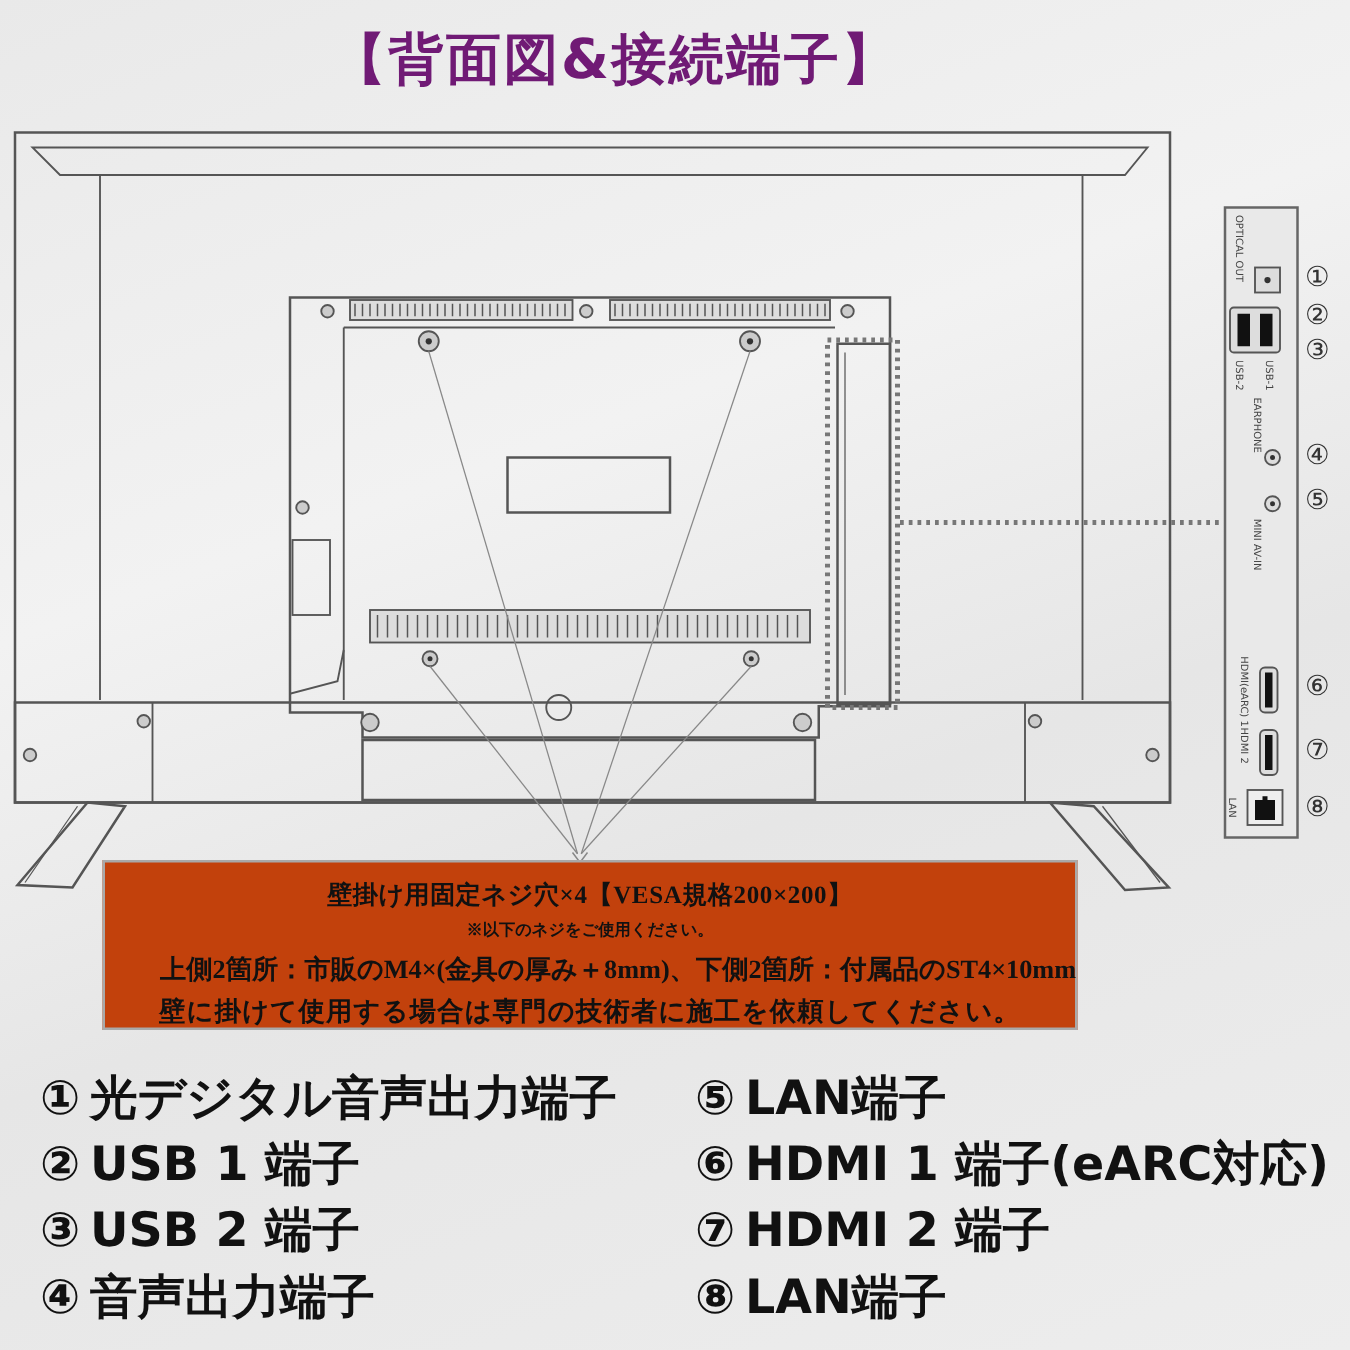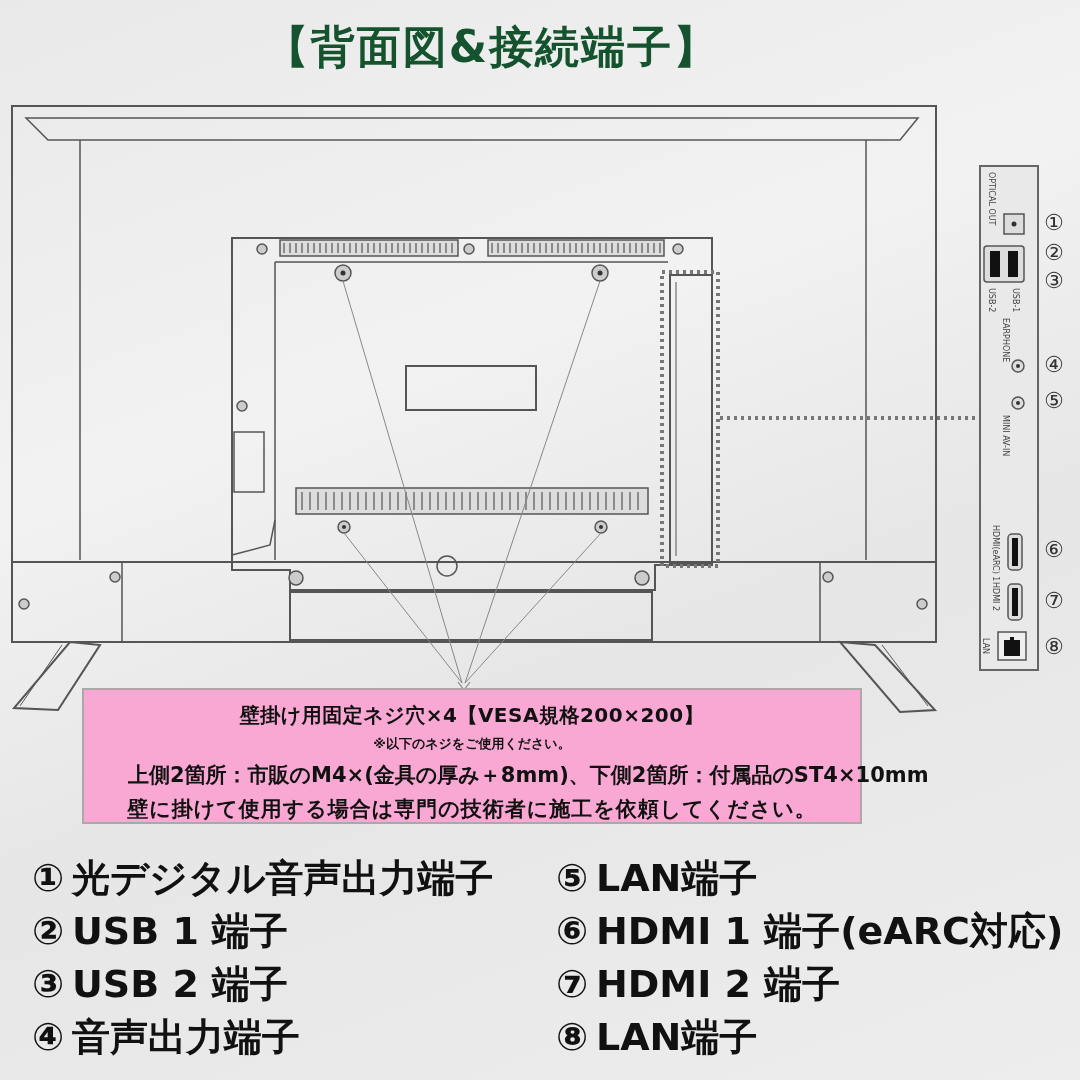--- a/index.html
+++ b/index.html
@@ -1,23 +1,23 @@
 <!DOCTYPE html>
 <html><head>
 <meta charset="utf-8">
 <style>
   html,body{margin:0;padding:0;}
   body{width:1080px;height:1080px;overflow:hidden;position:relative;
        background:linear-gradient(160deg,#e9e9e9 0%,#f2f2f2 35%,#e6e6e6 60%,#ededed 100%);
        font-family:"DejaVu Sans","Liberation Sans",sans-serif;color:#111;}
   .title{position:absolute;left:0;top:18px;width:984px;text-align:center;
-         font-size:44px;font-weight:bold;letter-spacing:2px;color:#14532d;}
+         font-size:44px;font-weight:bold;letter-spacing:2px;color:#701a75;}
   svg.diag{position:absolute;left:0;top:0;}
   .note-box{position:absolute;left:82px;top:688px;width:780px;height:136px;
-            border:2px solid #a9a9a9;background:#f9a8d4;text-align:center;box-sizing:border-box;}
+            border:2px solid #a9a9a9;background:#c2410c;text-align:center;box-sizing:border-box;font-family:Liberation Serif, serif;}
   .note-box .l1{font-size:20px;font-weight:bold;margin-top:12px;letter-spacing:0.5px;}
   .note-box .l2{font-size:13px;font-weight:bold;margin-top:6px;}
   .note-box .l3{font-size:21px;font-weight:bold;margin-top:8px;white-space:nowrap;padding-left:44px;}
   .note-box .l4{font-size:21px;font-weight:bold;margin-top:6px;letter-spacing:1px;}
   .legend{position:absolute;top:852px;font-size:38px;font-weight:bold;line-height:53px;}
   .legend.left{left:32px;}
   .legend.right{left:556px;}
   .legend .row{white-space:nowrap;}
   .legend .num{display:inline-block;width:40px;}
   .port-num{position:absolute;font-size:22px;color:#333;}

